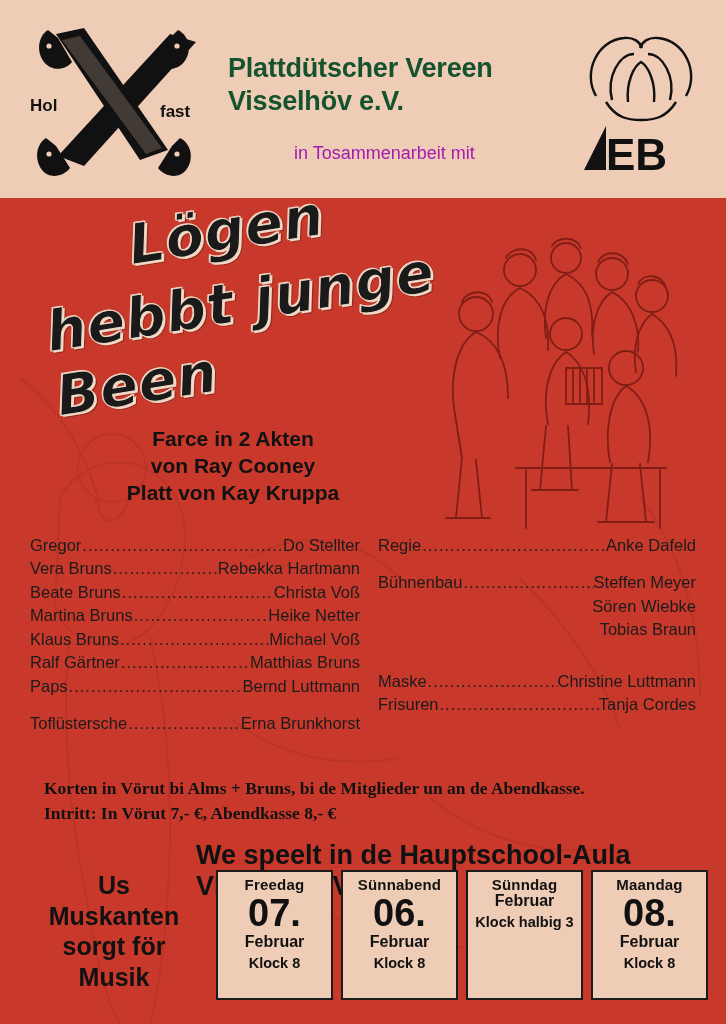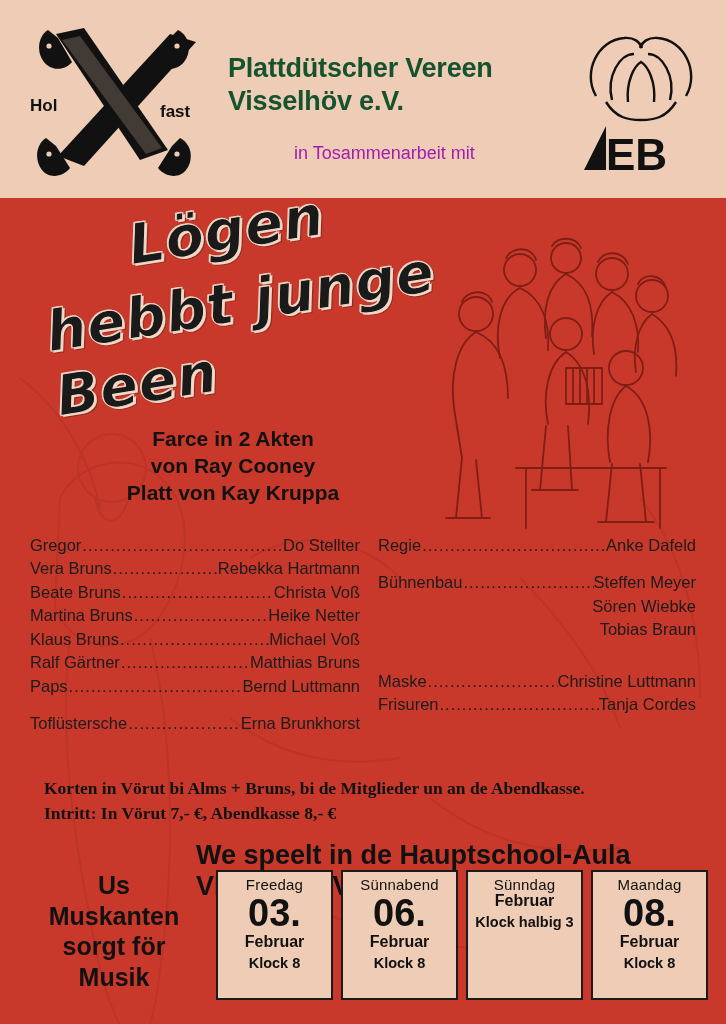--- a/index.html
+++ b/index.html
@@ -226,21 +226,21 @@
     flex: 1 1 0;
     background: #efccb5;
     border: 2px solid #1b1b1b;
     box-sizing: border-box;
     text-align: center;
     padding-top: 4px;
     color: #111;
   }
   .date-card .dow {
     font-size: 15px;
-    font-weight: normal;
+    font-weight: bold;
     letter-spacing: 0.2px;
   }
   .date-card .day {
     font-size: 38px;
     font-weight: bold;
     line-height: 1.05;
     margin-top: 1px;
   }
   .date-card .month {
     font-size: 16px;
@@ -478,21 +478,21 @@
       <div>Us</div>
       <div>Muskanten</div>
       <div>sorgt för</div>
       <div>Musik</div>
     </div>
 
     <div class="dates">
 
       <div class="date-card">
         <div class="dow">Freedag</div>
-        <div class="day">03.</div>
+        <div class="day">07.</div>
         <div class="month">Februar</div>
         <div class="time">Klock 8</div>
       </div>
 
       <div class="date-card">
         <div class="dow">Sünnabend</div>
         <div class="day">06.</div>
         <div class="month">Februar</div>
         <div class="time">Klock 8</div>
       </div>

